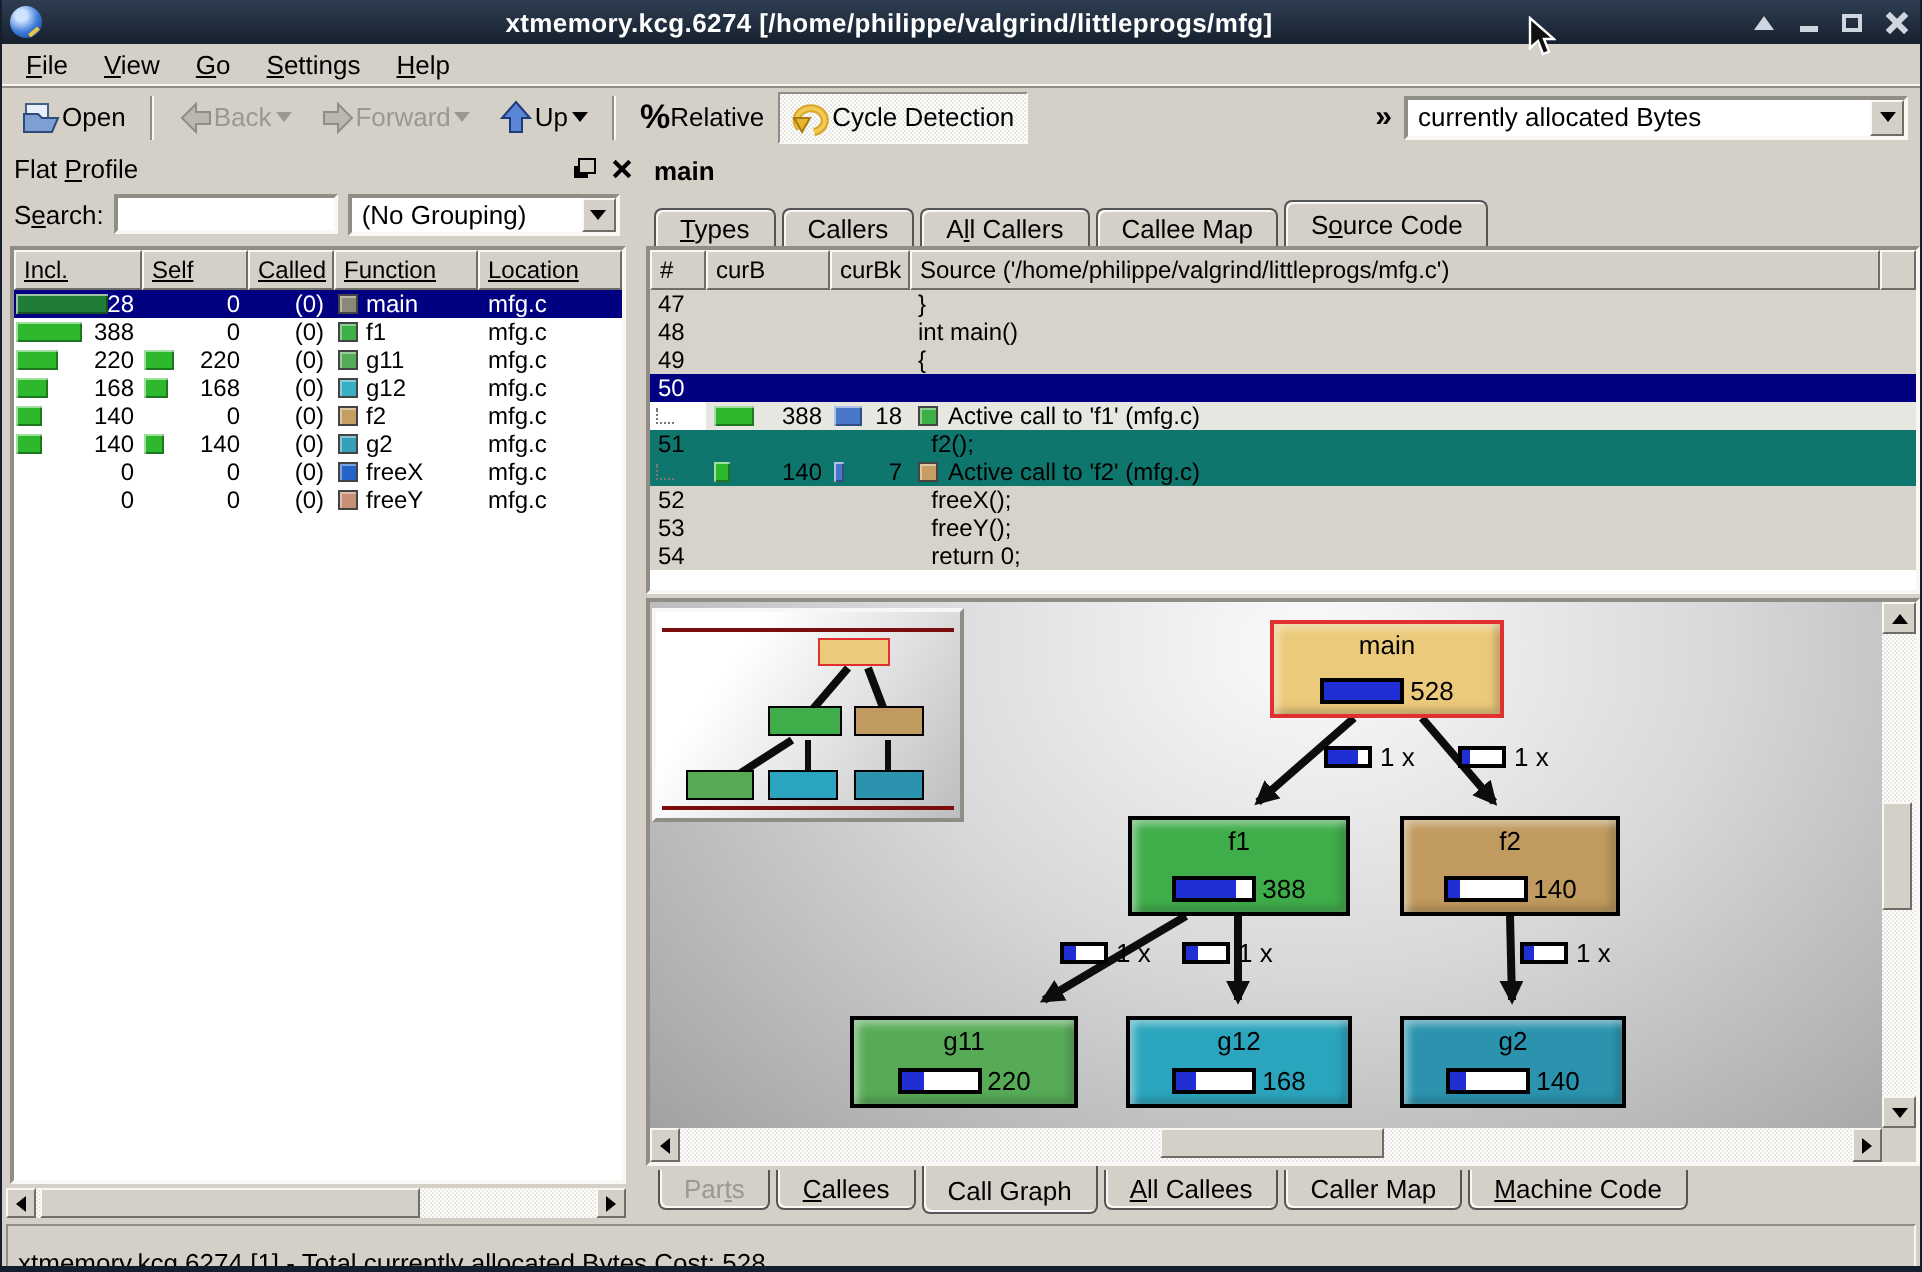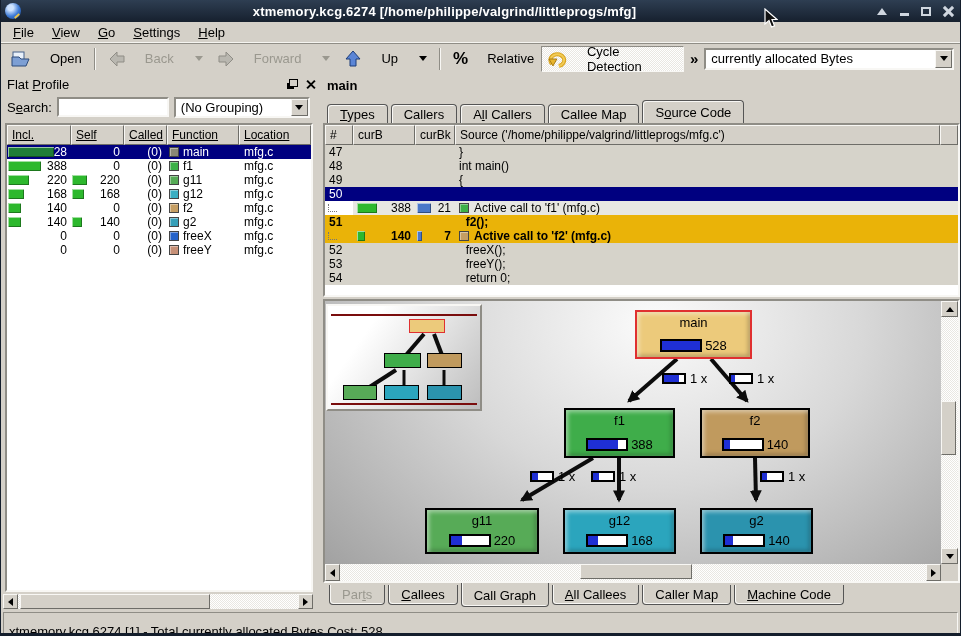--- a/index.html
+++ b/index.html
@@ -31,21 +31,21 @@
   .glyph-close { width:12px; height:12px; position:relative; }
   .glyph-close::before,.glyph-close::after { content:""; position:absolute; left:5px; top:0; width:3px; height:13px; background:#cfd6df; }
   .glyph-close::before { transform:rotate(45deg);} .glyph-close::after{ transform:rotate(-45deg);}
 
   .menubar { position:absolute; left:0; top:22px; width:100%; height:21px; background:#d4d0c8;
     border-bottom:1px solid #f5f4f0; display:flex; align-items:center; padding:0 4px; gap:2px; }
   .menu-item { padding:2px 8px; }
 
   .toolbar { position:absolute; left:0; top:43px; width:100%; height:30px; background:#d4d0c8;
     border-top:1px solid #8f8d86; display:flex; align-items:center; padding:0 3px; }
-  .tbtn { display:flex; align-items:center; gap:19px; padding:2px 6px; height:26px; border:1px solid transparent; }
+  .tbtn { display:flex; align-items:center; gap:0; padding:2px 6px; height:26px; border:1px solid transparent; }
   .tbtn.disabled { color:#9a988f; }
   .tbtn.pressed { border-color:#8f8d86 #f8f7f4 #f8f7f4 #8f8d86;
     background-color:#e9e7e2;
     background-image:linear-gradient(45deg,#fff 25%,transparent 25%,transparent 75%,#fff 75%),
                      linear-gradient(45deg,#fff 25%,transparent 25%,transparent 75%,#fff 75%);
     background-size:2px 2px; background-position:0 0,1px 1px; }
   .tsep { width:2px; height:22px; border-left:1px solid #8f8d86; border-right:1px solid #f8f7f4; margin:0 5px; }
   .caret { width:0; height:0; border-left:4px solid transparent; border-right:4px solid transparent; border-top:5px solid #000; margin-left:2px; }
   .caret.dim { border-top-color:#9a988f; }
   .pct { font-size:17px; font-weight:bold; }
@@ -105,21 +105,21 @@
   .tab.active { height:23px; padding-top:4px; position:relative; z-index:3; }
 
   .source-frame { position:absolute; left:322px; top:123px; width:637px; height:174px; background:#fff;
     border:2px solid; border-color:#8f8d86 #f8f7f4 #f8f7f4 #8f8d86; overflow:hidden; }
   .src-head { display:grid; grid-template-columns:28px 62px 40px 1fr 18px; height:20px; font-size:12px; }
   .src-head > div { background:#d4d0c8; border:1px solid; border-color:#f8f7f4 #6e6d68 #6e6d68 #f8f7f4; padding:2px 4px; overflow:hidden; white-space:nowrap; }
   .src-row { display:grid; grid-template-columns:28px 62px 40px 1fr; height:14px; font-size:12px; align-items:center; }
   .src-row .num { padding-left:4px; }
   .src-row .code { white-space:pre; padding-left:4px; }
   .bg-g { background:#d6d3ca; }
-  .bg-w { background:#eab308;font-weight:bold; }
+  .bg-w { background:#0f766e; }
   .bg-l { background:#e7e7e2; }
   .src-row.selected { background:#000080; color:#fff; }
   .tree-glyph { display:inline-block; width:9px; height:8px; margin-left:3px; border-left:1px dotted #777; border-bottom:1px dotted #777; }
   .minibar-cell { position:relative; height:100%; text-align:right; padding-right:4px; line-height:14px; }
   .call-text { display:flex; align-items:center; gap:5px; padding-left:4px; }
 
   
   .graph-frame { position:absolute; left:322px; top:299px; width:637px; height:284px;
     border:2px solid; border-color:#8f8d86 #f8f7f4 #f8f7f4 #8f8d86;
     background: radial-gradient(ellipse at 52% 8%, #fbfbfb 0%, #d8d8d8 45%, #9e9e9e 100%); overflow:hidden; }
@@ -405,21 +405,21 @@
   <div class="src-row selected">
     <span class="num">50</span>
       <span></span>
       <span></span>
   </div>
   <div class="src-row bg-l">
     <span style="background:#fff;height:100%;display:flex;align-items:center;">
         <span class="tree-glyph"></span>
       </span>
     <span class="minibar-cell"><span class="hbar" style="top: 2px; left: 4px; width: 20px; background: rgb(45, 184, 45);"></span><span>388</span></span>
-    <span class="minibar-cell"><span class="hbar" style="top: 2px; left: 2px; background: rgb(74, 120, 200); width: 14px;"></span><span>21</span></span>
+    <span class="minibar-cell"><span class="hbar" style="top: 2px; left: 2px; background: rgb(74, 120, 200); width: 14px;"></span><span>18</span></span>
     <span class="call-text">
         <span class="fn-icon" style="background: rgb(60, 176, 71);"></span>
         <span>Active call to 'f1' (mfg.c)</span>
       </span>
   </div>
   <div class="src-row bg-w">
     <span class="num">51</span>
       <span></span>
       <span></span>
     <span class="code">  f2();</span>

